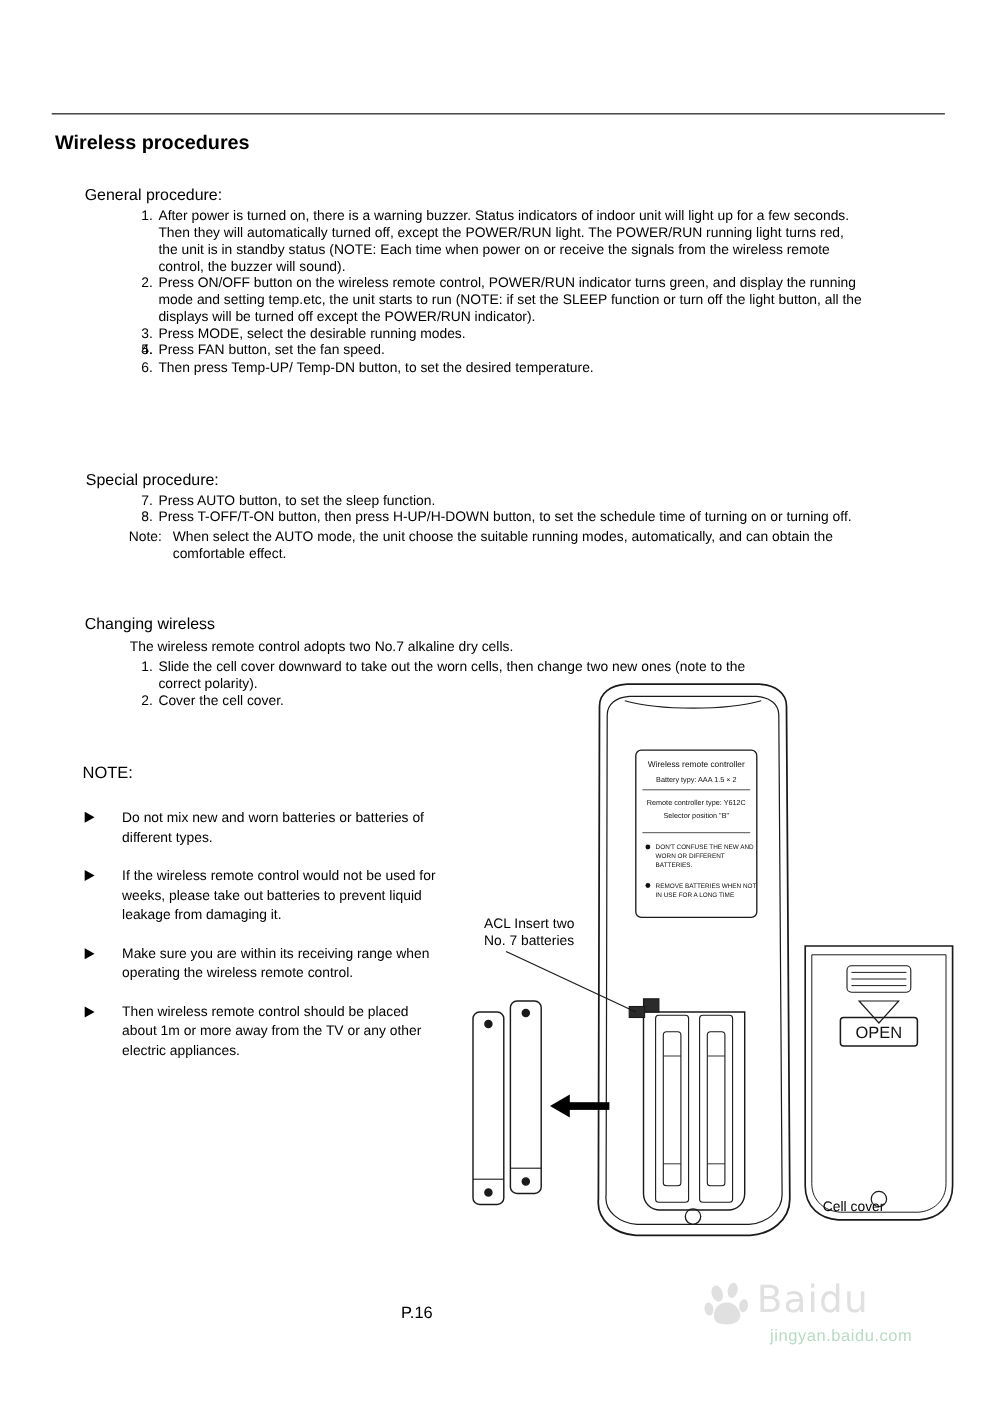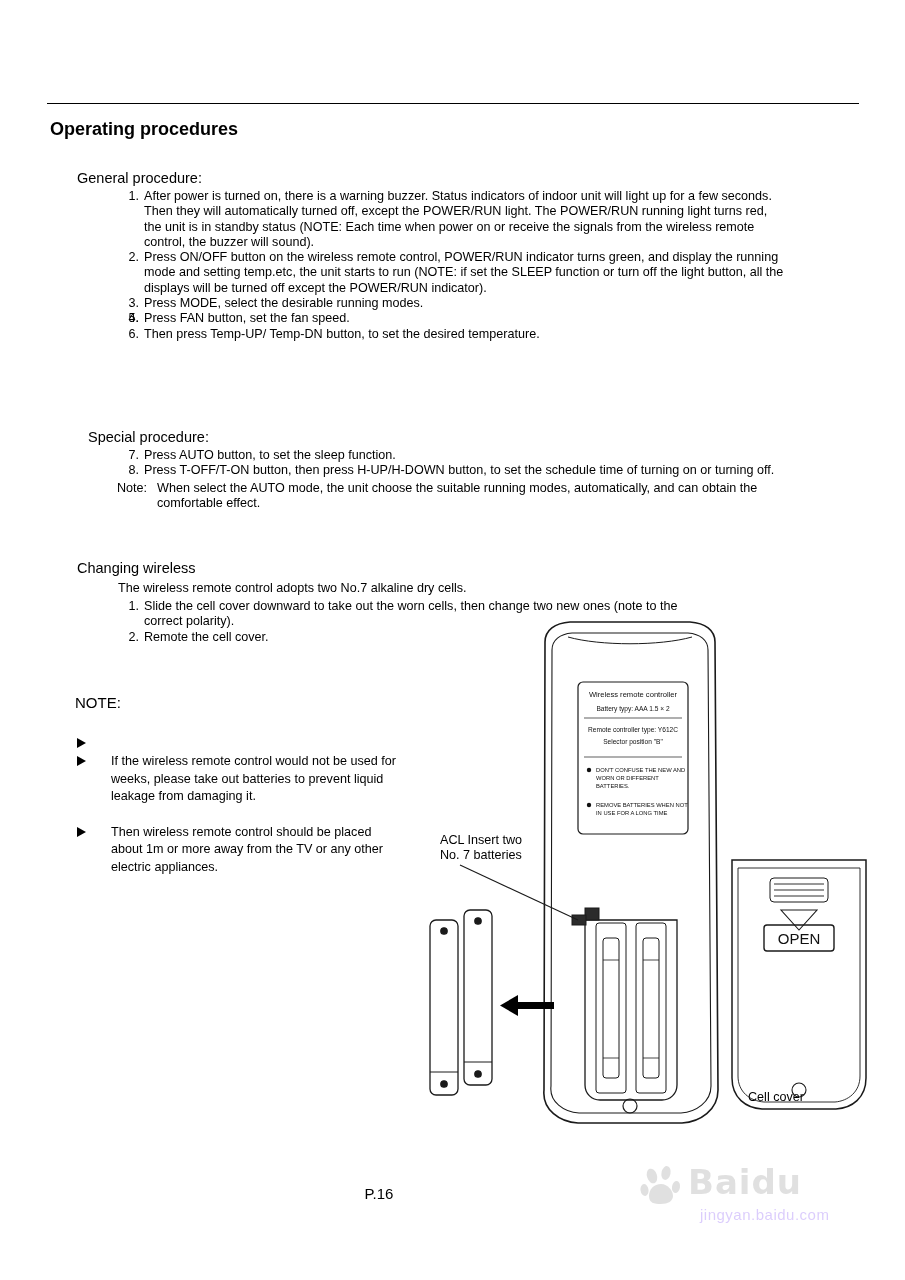--- a/index.html
+++ b/index.html
@@ -47,21 +47,21 @@
     font-weight: bold;
   }
 
   
   .sect-head {
     position: absolute;
     font-size: 14.5px;
     font-weight: 400;
   }
   #gen-head { left: 77px; top: 170px; }
-  #spec-head { left: 88px; top: 429px; text-align: right; }
+  #spec-head { left: 78px; top: 429px; text-align: right; }
   #batt-head { left: 77px; top: 560px; }
   #note-head { left: 75px; top: 694px; font-size: 15px; }
 
   
   .proc-list {
     position: absolute;
     margin: 0;
     padding: 0;
     list-style: none;
     font-size: 12.6px;
@@ -154,31 +154,31 @@
     width: 250px;
     height: 90px;
     opacity: 0.30;
     pointer-events: none;
   }
   .wm-text {
     position: absolute;
     left: 48px;
     top: 2px;
     font-size: 34px;
-    font-weight: bold;
+    font-weight: normal;
     color: #9a9a9a;
     letter-spacing: 1px;
     font-family: "DejaVu Sans", sans-serif;
   }
   .wm-sub {
     position: absolute;
     left: 60px;
     top: 46px;
     font-size: 15px;
-    color: #8b5cf6;
+    color: #15803d;
     letter-spacing: 0.5px;
   }
   .wm-paw {
     position: absolute;
     left: 0px;
     top: 4px;
   }
 
   
   .illus {
@@ -201,21 +201,21 @@
     line-height: 9px;
     font-family: "Liberation Sans", sans-serif;
   }
 </style>
 </head>
 <body>
 
 <div class="page">
 
   <div class="title-rule"></div>
-  <div class="subtitle">Operating procedures</div>
+  <div class="subtitle">Wireless procedures</div>
 
   <div class="sect-head" id="gen-head">General procedure:</div>
   <ul class="proc-list" id="gen-list">
     <li><span class="num">1.</span><span>After power is turned on, there is a warning buzzer. Status indicators of indoor unit will light up for a few seconds. Then they will automatically turned off, except the POWER/RUN light. The POWER/RUN running light turns red, the unit is in standby status (NOTE: Each time when power on or receive the signals from the wireless remote control, the buzzer will sound).</span></li>
     <li><span class="num">2.</span><span>Press ON/OFF button on the wireless remote control, POWER/RUN indicator turns green, and display the running mode and setting temp.etc, the unit starts to run (NOTE: if set the SLEEP function or turn off the light button, all the displays will be turned off except the POWER/RUN indicator).</span></li>
     <li><span class="num">3.</span><span>Press MODE, select the desirable running modes.</span></li>
     <li><span class="num">4.</span></li>
     <li><span class="num">5.</span><span>Press FAN button, set the fan speed.</span></li>
     <li><span class="num">6.</span><span>Then press Temp-UP/ Temp-DN button, to set the desired temperature.</span></li>
   </ul>
@@ -224,31 +224,36 @@
   <ul class="proc-list" id="spec-list">
     <li><span class="num">7.</span><span>Press AUTO button, to set the sleep function.</span></li>
     <li><span class="num">8.</span><span>Press T-OFF/T-ON button, then press H-UP/H-DOWN button, to set the schedule time of turning on or turning off.</span></li>
     <li class="note-line" style="padding-left:40px;"><span class="num">Note:</span><span>When select the AUTO mode, the unit choose the suitable running modes, automatically, and can obtain the comfortable effect.</span></li>
   </ul>
 
   <div class="sect-head" id="batt-head">Changing wireless</div>
   <div id="batt-intro">The wireless remote control adopts two No.7 alkaline dry cells.</div>
   <ul class="proc-list" id="batt-list">
     <li><span class="num">1.</span><span>Slide the cell cover downward to take out the worn cells, then change two new ones (note to the correct polarity).</span></li>
-    <li><span class="num">2.</span><span>Remote the cell cover.</span></li>
+    <li><span class="num">2.</span><span>Cover the cell cover.</span></li>
   </ul>
 
   <div class="sect-head" id="note-head">NOTE:</div>
   <div class="note-block" style="top:735px;">
     <div class="note-item">
       <span class="tri"></span>
+      <span>Do not mix new and worn batteries or batteries of different types.</span>
     </div>
     <div class="note-item">
       <span class="tri"></span>
       <span>If the wireless remote control would not be  used for weeks, please take out batteries to prevent liquid leakage from damaging it.</span>
+    </div>
+    <div class="note-item">
+      <span class="tri"></span>
+      <span>Make sure you are within its receiving range when operating the wireless remote control.</span>
     </div>
     <div class="note-item">
       <span class="tri"></span>
       <span>Then wireless remote control should be placed about 1m or more away from the TV  or any other electric appliances.</span>
     </div>
   </div>
 
   <div class="callout" id="callout-acl">
     <div>ACL Insert two</div>
     <div>No. 7 batteries</div>

